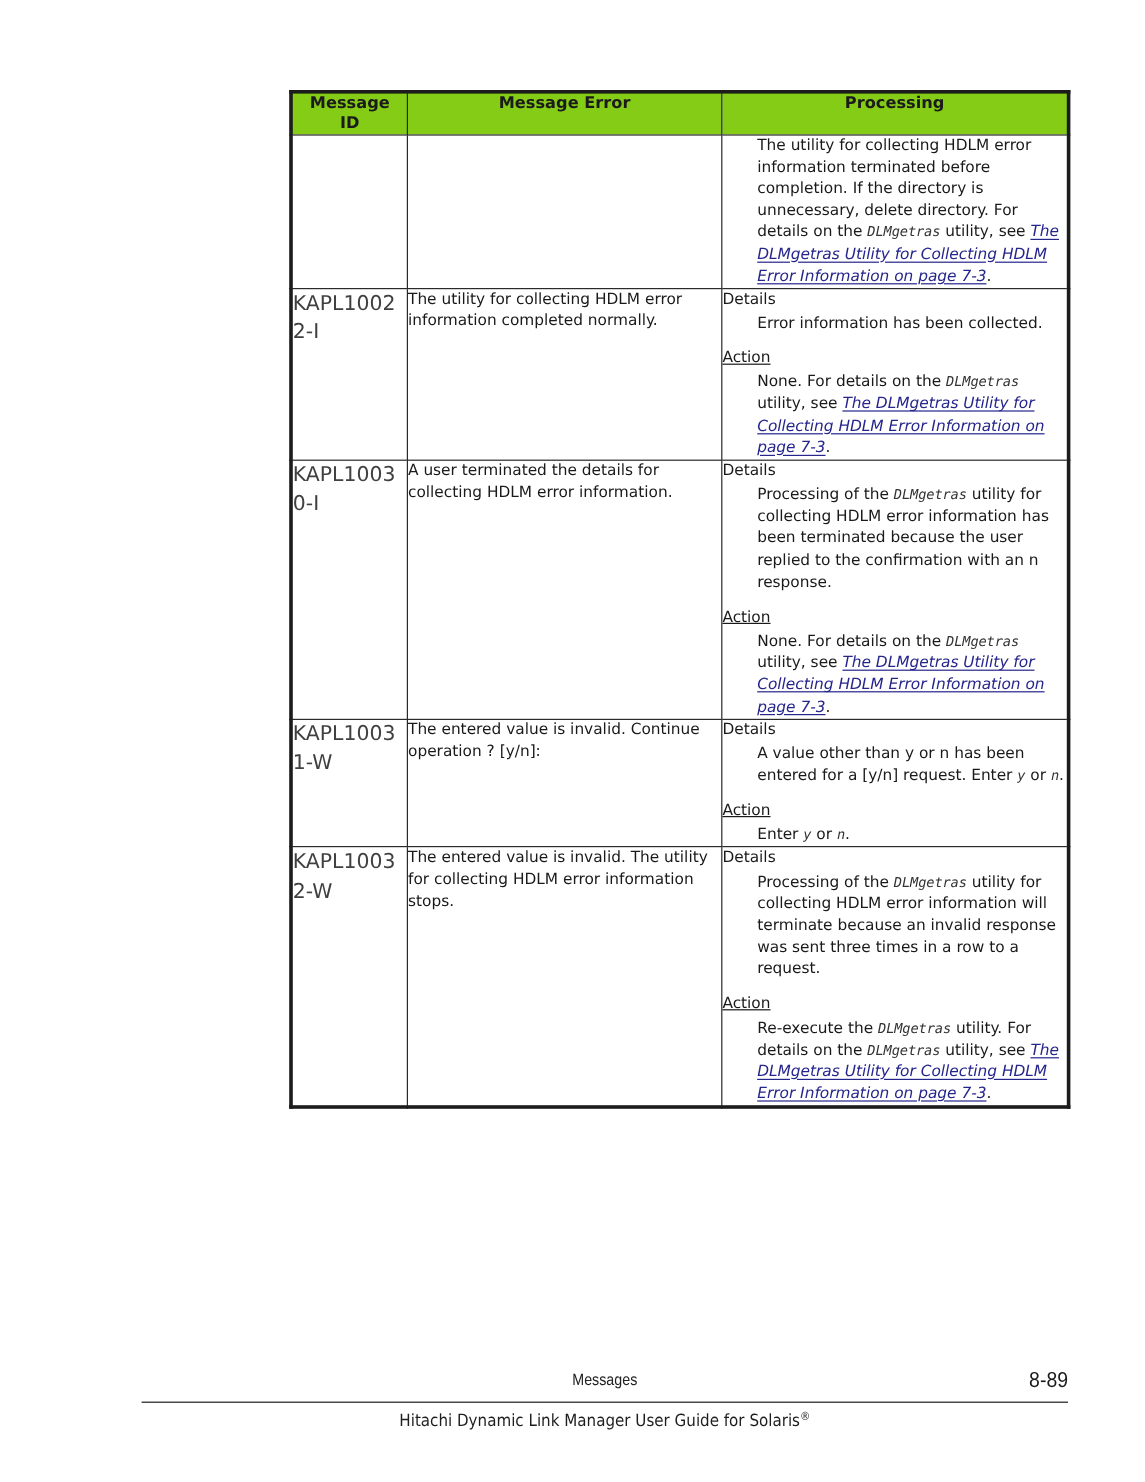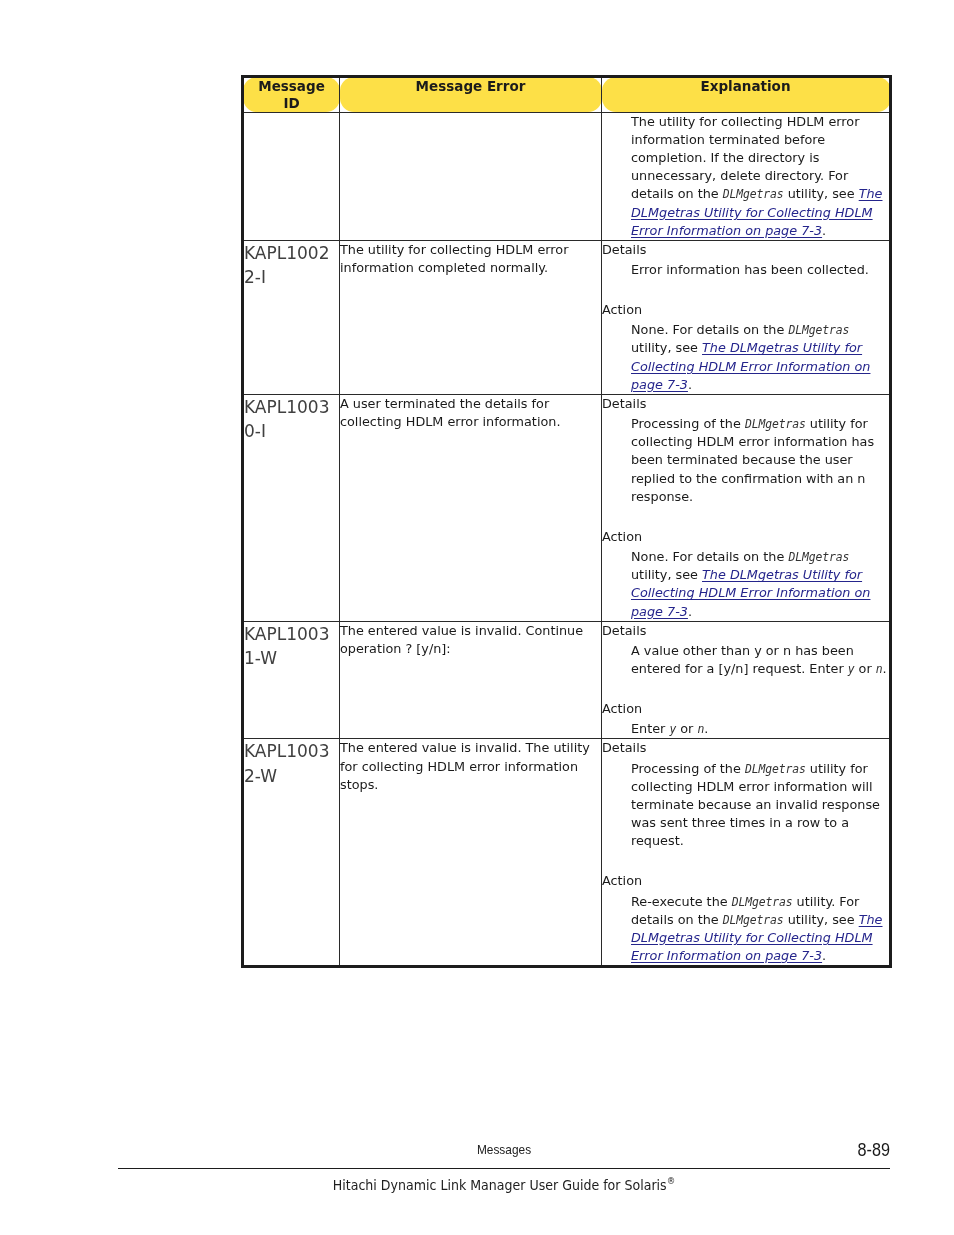--- a/index.html
+++ b/index.html
@@ -37,29 +37,28 @@
   table.msg-table td {
     border-left: 1px solid #2a2a2a;
     border-right: 1px solid #2a2a2a;
     border-top: 1px solid #2a2a2a;
     border-bottom: 1px solid #2a2a2a;
     vertical-align: top;
     padding: 0;
   }
 
   thead th {
-    background: #fde047;
+    background: #84cc16;
     font-weight: bold;
     font-size: 13.5px;
     text-align: center;
     padding: 11px 6px 11px 6px;
     line-height: 1.25;
     border-bottom: 3px solid #1c1c1c;
     color: #1b1b1b;
-    border-radius: 14px;
   }
   thead th.h-id { font-size: 13.5px; }
 
   td.cell-id {
     font-size: 17px;
     line-height: 1.42;
     padding: 9px 4px 10px 8px;
     word-break: break-all;
     color: #404040;
   }
@@ -75,21 +74,21 @@
     line-height: 1.42;
     padding: 9px 8px 10px 8px;
     color: #1a1a1a;
   }
 
   .lbl {
     margin: 0 0 2px 0;
     font-size: 12.8px;
     line-height: 1.42;
   }
-  .lbl.spaced { margin-top: 22px; }
+  .lbl.spaced { margin-top: 11px; text-decoration: underline; }
   .body-ind {
     margin: 0;
     padding-left: 29px;
     font-size: 12.8px;
     line-height: 1.42;
   }
   .body-ind.plain { padding-left: 29px; }
 
   .mono {
     font-family: "DejaVu Sans Mono", monospace;
@@ -160,21 +159,21 @@
         <col class="c-text">
         <col class="c-exp">
     </colgroup>
     <thead>
       <tr>
         <th class="h-id">
           <span>Message</span><br>
           <span>ID</span>
         </th>
         <th>Message Error</th>
-        <th>Explanation</th>
+        <th>Processing</th>
       </tr>
     </thead>
     <tbody>
 
       <tr>
         <td class="cell-id"></td>
         <td class="cell-text"></td>
         <td class="cell-exp">
           <p class="body-ind plain" style="padding-left:29px;"><span>The utility for collecting HDLM error information terminated before completion. If the directory is unnecessary, delete directory. For details on the </span><span class="mono">DLMgetras</span><span> utility, see </span><a class="xref" href="#">The DLMgetras Utility for Collecting HDLM Error Information on page 7-3</a><span>.</span></p>
         </td>

